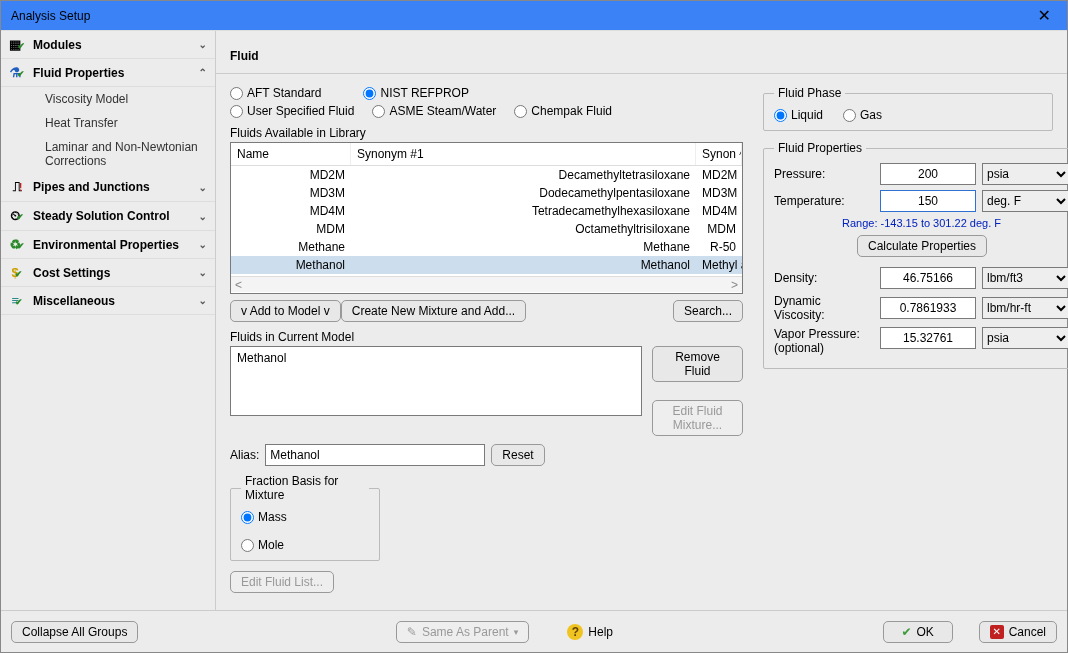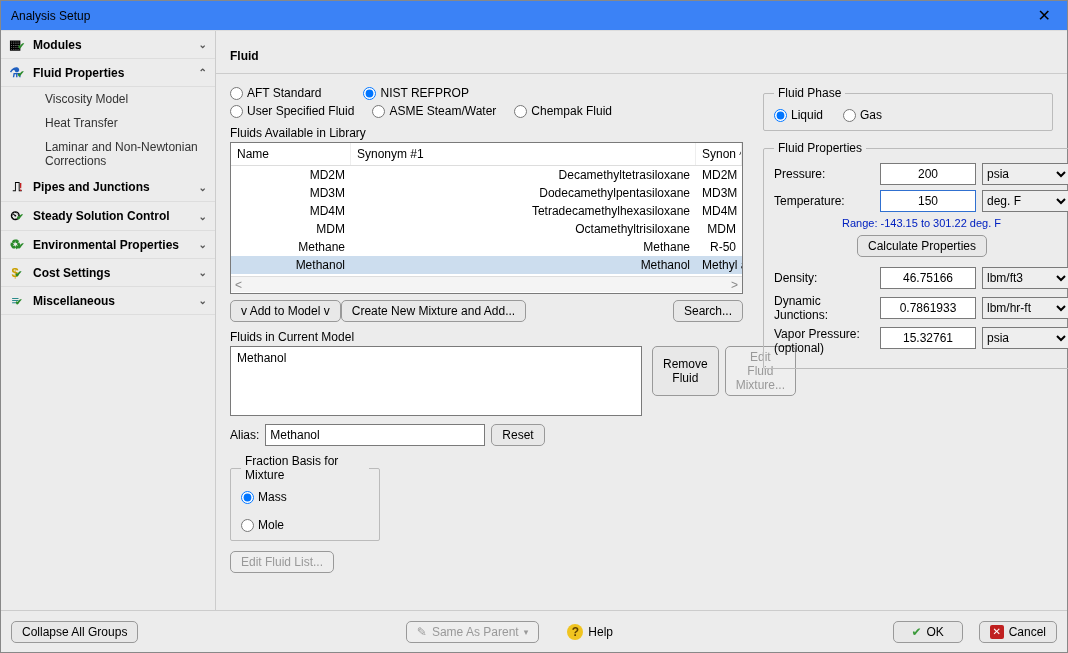--- a/index.html
+++ b/index.html
@@ -45,21 +45,21 @@
 .textarea-like { border: 1px solid #7a7a7a; background: #fff; height: 70px; padding: 4px 6px; }
 .input-row { display: flex; align-items: center; gap: 6px; margin-top: 8px; }
 input[type=text] { border: 1px solid #7a7a7a; padding: 2px 4px; height: 22px; }
 select { border: 1px solid #7a7a7a; height: 22px; background: #eee; }
 .prop-row { display: flex; align-items: center; gap: 6px; margin-bottom: 5px; }
 .prop-row .plabel { width: 100px; }
 .prop-row input { width: 96px; background: #fff; text-align: center; }
 .prop-row select { width: 88px; }
 .range-text { color: #0020c0; font-size: 11px; margin: 2px 0 6px 20px; padding-left: 48px; }
 .calc-btn-row { text-align: center; margin: 4px 0 10px; }
-.footer { height: 42px; border-top: 1px solid #ccc; display: flex; align-items: center; padding: 0 10px; gap: 16px; background: #ececec; }
+.footer { height: 42px; border-top: 1px solid #ccc; display: flex; align-items: center; padding: 0 10px; gap: 26px; background: #ececec; }
 .footer .spacer { flex: 1; }
 .footer .btn { min-width: 70px; display: inline-flex; align-items: center; gap: 5px; justify-content: center; }
 .ok-icon { color: #3a9a3a; }
 .cancel-icon { background: #c02020; color: #fff; width: 14px; height: 14px; display: inline-flex; align-items: center; justify-content: center; font-size: 10px; border-radius: 2px; }
 .side-icon { font-size: 13px; }
 .green-check { color:#2a8a2a; font-size:9px; position:relative; left:-4px; top:4px; }
 .red-bang { color:#c02020; font-size:10px; position:relative; left:-3px; top:3px; }
 </style>
 </head>
 <body>
@@ -219,21 +219,21 @@
           <div class="btn-row">
             <button class="btn">v  Add to Model  v</button>
             <button class="btn">Create New Mixture and Add...</button>
             <span style="flex:1"></span>
             <button class="btn">Search...</button>
           </div>
 
           <span class="lbl">Fluids in Current Model</span>
           <div style="display:flex; gap:10px; align-items:flex-start;">
             <div class="textarea-like" style="flex:1">Methanol</div>
-            <div style="display:flex; flex-direction:row; gap:6px; width:91px;">
+            <div style="display:flex; flex-direction:column; gap:18px; width:91px;">
               <button class="btn">Remove Fluid</button>
               <button class="btn disabled" disabled="">Edit Fluid Mixture...</button>
             </div>
           </div>
 
           <div class="input-row">
             <span>Alias:</span>
             <input type="text" style="flex: 0 0 220px;" value="Methanol">
             <button class="btn">Reset</button>
           </div>
@@ -285,21 +285,21 @@
             <div class="range-text">Range: -143.15 to 301.22 deg. F</div>
             <div class="calc-btn-row">
               <button class="btn">Calculate Properties</button>
             </div>
             <div class="prop-row">
               <span class="plabel">Density:</span>
               <input type="text" value="46.75166" style="">
               <select><option>lbm/ft3</option></select>
             </div>
             <div class="prop-row">
-              <span class="plabel">Dynamic Junctions:</span>
+              <span class="plabel">Dynamic Viscosity:</span>
               <input type="text" value="0.7861933" style="">
               <select><option>lbm/hr-ft</option></select>
             </div>
             <div class="prop-row" style="align-items:flex-start">
               <span class="plabel">
                 <span>Vapor Pressure:</span><br>
                 <span>(optional)</span>
               </span>
               <input type="text" value="15.32761" style="">
               <select><option>psia</option></select>

